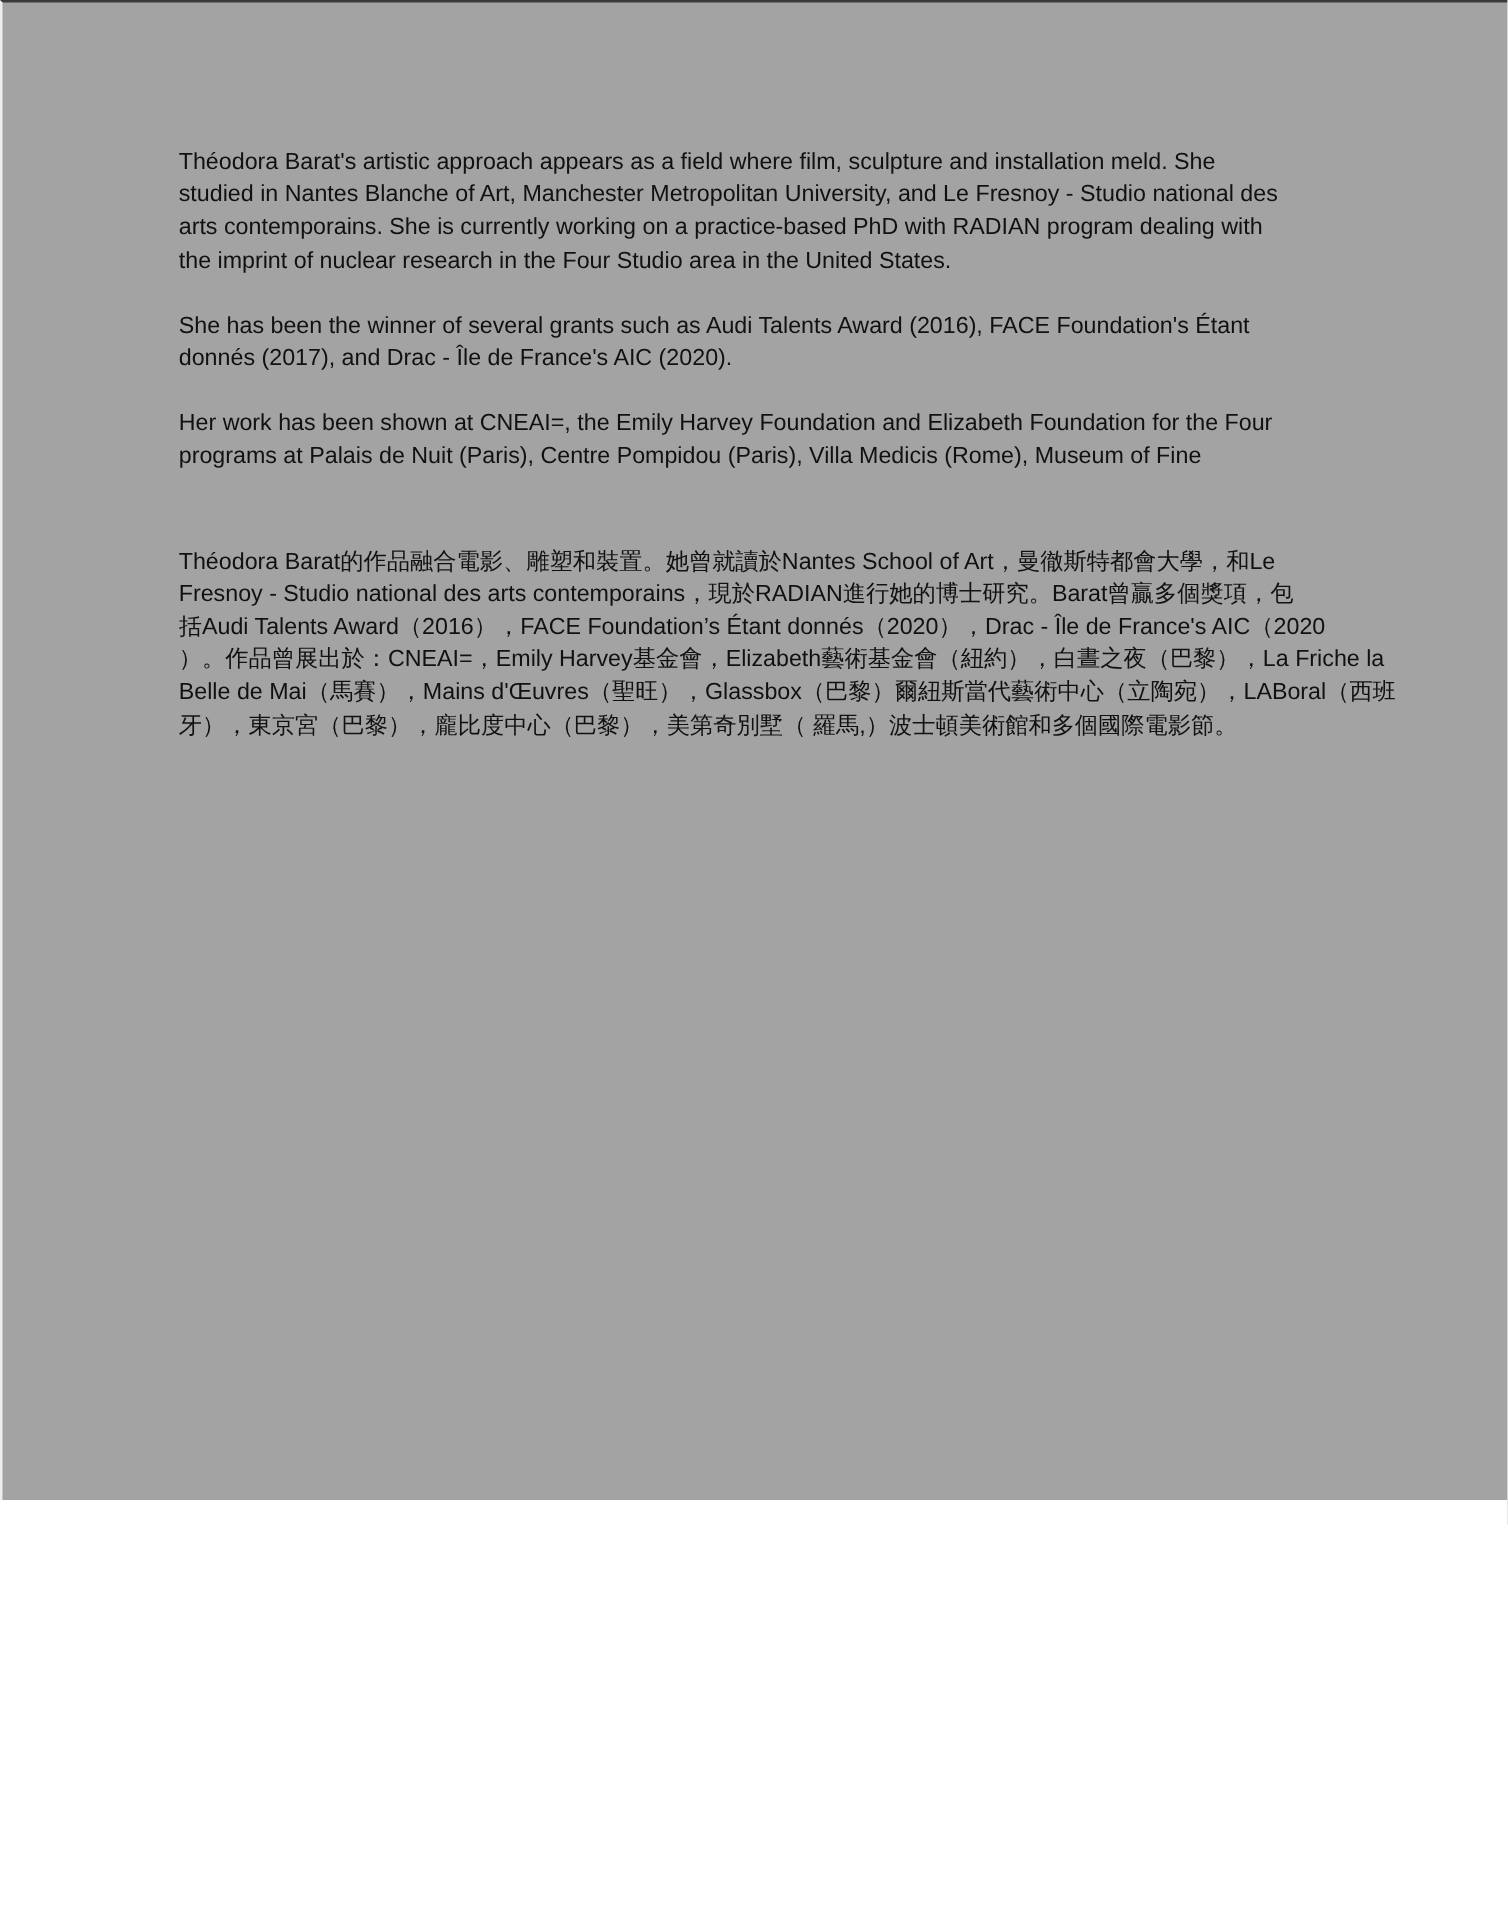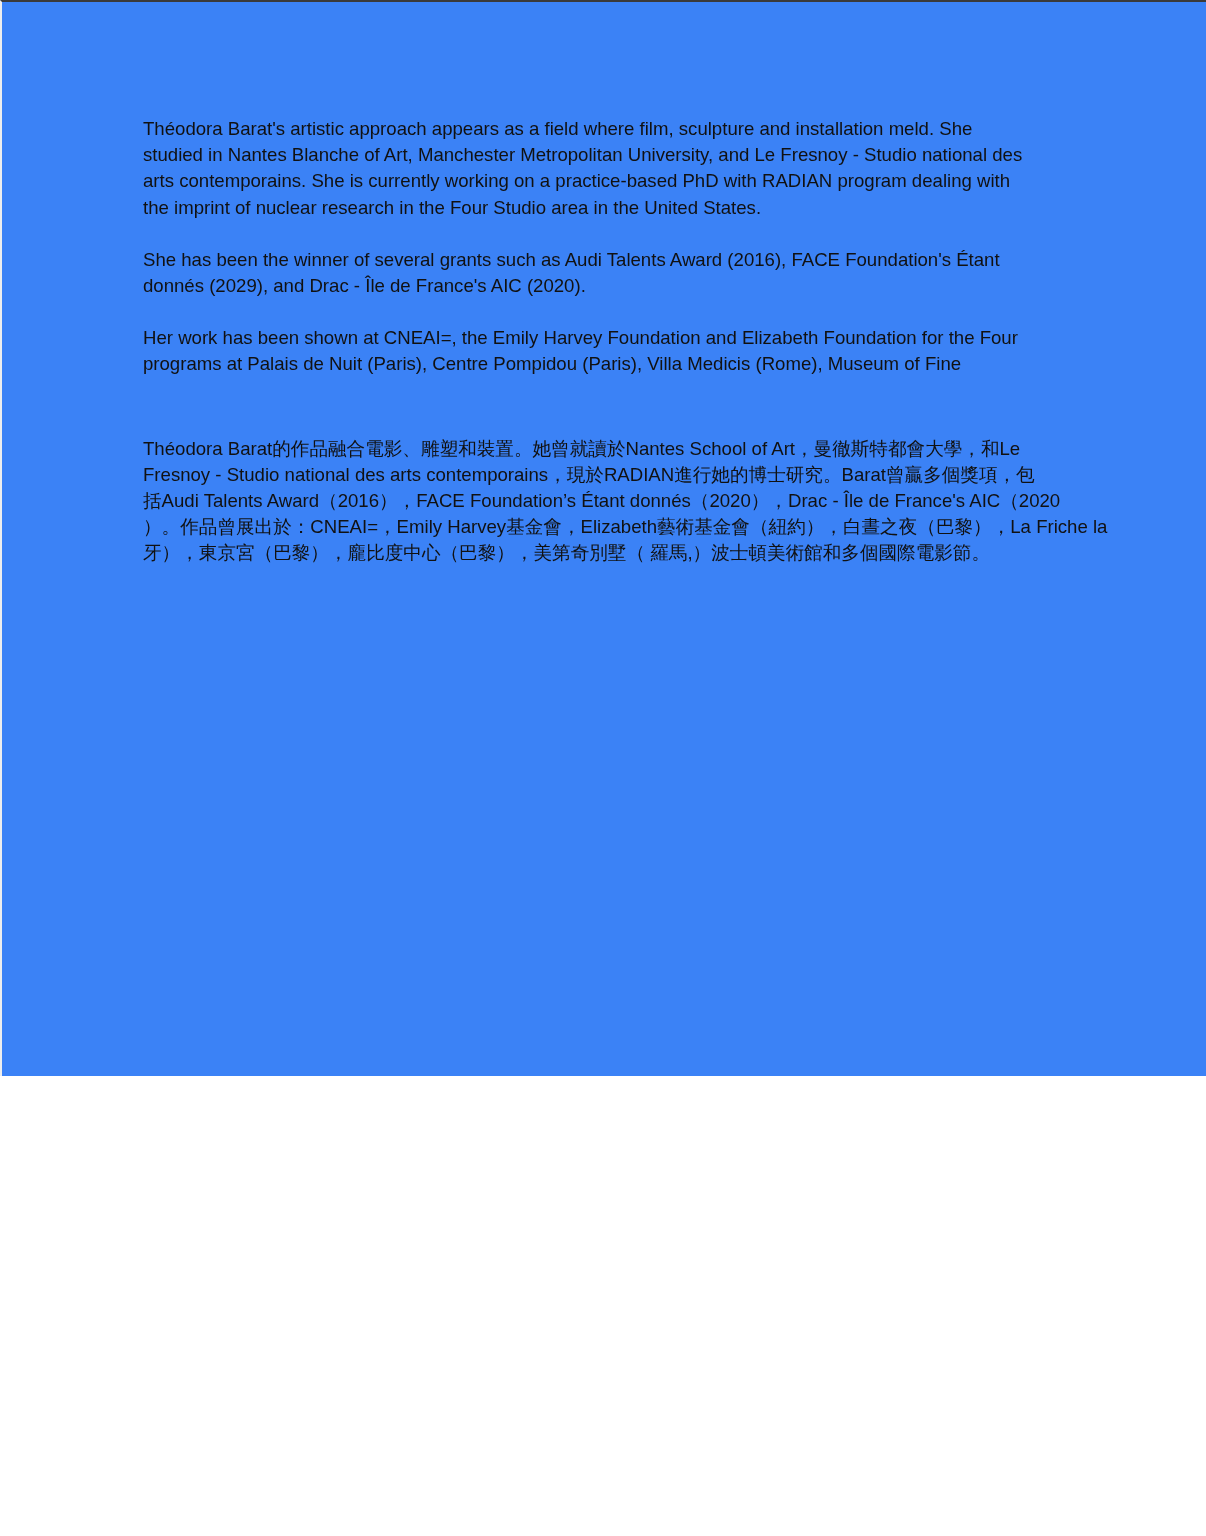--- a/index.html
+++ b/index.html
@@ -11,25 +11,25 @@
       width: 1206px;
       height: 1536px;
       position: relative;
       overflow: hidden;
     }
     .page {
       position: absolute;
       left: 0;
       top: 0;
       width: 1206px;
-      height: 1076px;
+      height: 1200px;
       box-sizing: border-box;
       border-top: 2px solid #3a3a3a;
       border-left: 2px solid #eeeeee;
-      background: #3b82f6;
+      background: #a3a3a3;
       text-decoration: underline;
     }
     .content {
       position: absolute;
       left: 141px;
       top: 114px;
       width: 930px;
       font-family: "Liberation Sans", sans-serif;
       font-size: 18.6px;
       line-height: 26.2px;
@@ -56,34 +56,35 @@
       <span class="line">Théodora Barat's artistic approach appears as a field where film, sculpture and installation meld. She</span>
       <span class="line">studied in Nantes Blanche of Art, Manchester Metropolitan University, and Le Fresnoy - Studio national des</span>
       <span class="line">arts contemporains. She is currently working on a practice-based PhD with RADIAN program dealing with</span>
       <span class="line">the imprint of nuclear research in the Four Studio area in the United States.</span>
     </p>
 
     <div class="gap-1"></div>
 
     <p class="para">
       <span class="line">She has been the winner of several grants such as Audi Talents Award (2016), FACE Foundation's Étant</span>
-      <span class="line">donnés (2029), and Drac - Île de France's AIC (2020).</span>
+      <span class="line">donnés (2017), and Drac - Île de France's AIC (2020).</span>
     </p>
 
     <div class="gap-1"></div>
 
     <p class="para">
       <span class="line">Her work has been shown at CNEAI=, the Emily Harvey Foundation and Elizabeth Foundation for the Four</span>
       <span class="line">programs at Palais de Nuit (Paris), Centre Pompidou (Paris), Villa Medicis (Rome), Museum of Fine</span>
     </p>
 
     <div class="gap-2"></div>
 
     <p class="para">
       <span class="line">Théodora Barat的作品融合電影、雕塑和裝置。她曾就讀於Nantes School of Art，曼徹斯特都會大學，和Le</span>
       <span class="line">Fresnoy - Studio national des arts contemporains，現於RADIAN進行她的博士研究。Barat曾贏多個獎項，包</span>
       <span class="line">括Audi Talents Award（2016），FACE Foundation’s Étant donnés（2020），Drac - Île de France's AIC（2020</span>
       <span class="line">）。作品曾展出於：CNEAI=，Emily Harvey基金會，Elizabeth藝術基金會（紐約），白晝之夜（巴黎），La Friche la</span>
+      <span class="line">Belle de Mai（馬賽），Mains d'Œuvres（聖旺），Glassbox（巴黎）爾紐斯當代藝術中心（立陶宛），LABoral（西班</span>
       <span class="line">牙），東京宮（巴黎），龐比度中心（巴黎），美第奇別墅（ 羅馬,）波士頓美術館和多個國際電影節。</span>
     </p>
 
   </div>
 </div>
 
 </body></html>

